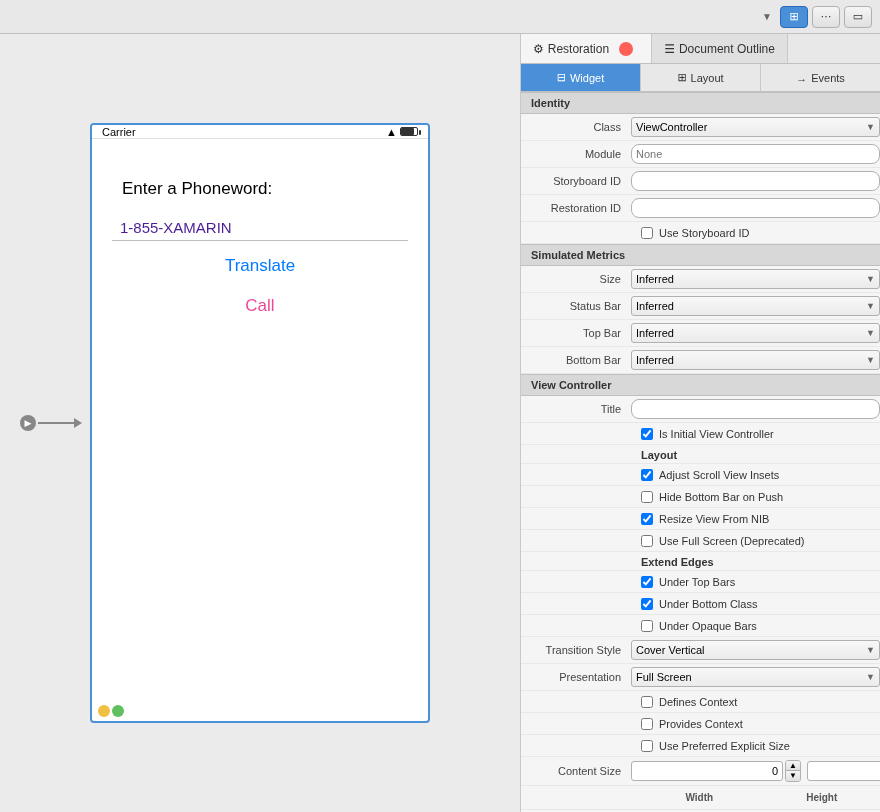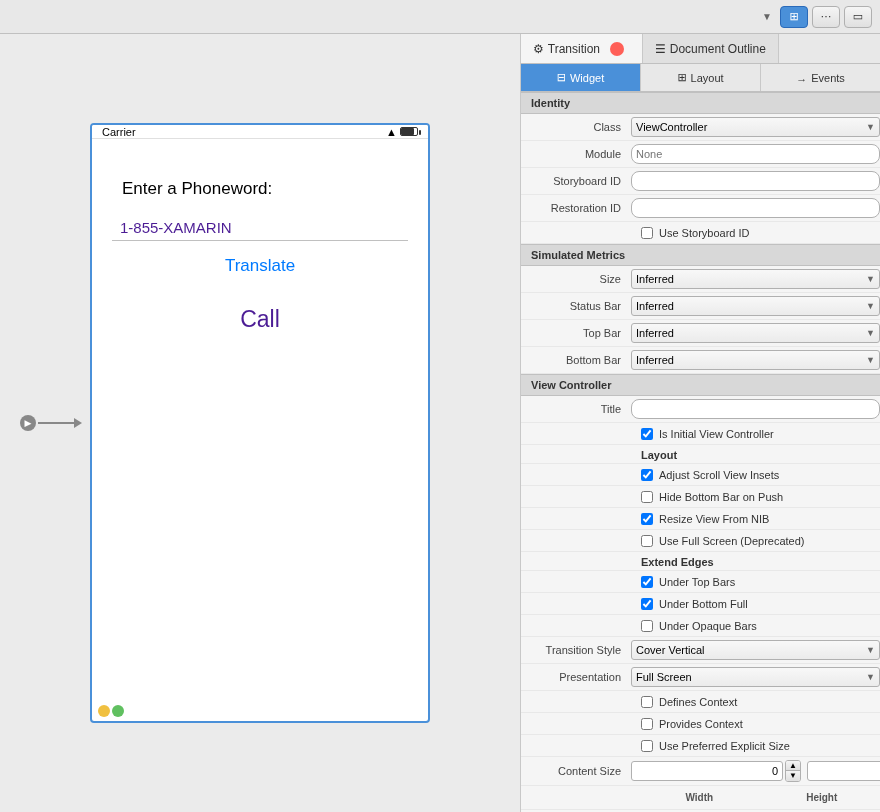--- a/index.html
+++ b/index.html
@@ -144,28 +144,27 @@
       color: #007aff;
       font-size: 17px;
       background: none;
       border: none;
       cursor: pointer;
       width: 100%;
       text-align: center;
       margin-bottom: 20px;
     }
     .call-btn {
-      color: #4c1d95;
-      font-size: 23px;
+      color: #ec4899;
+      font-size: 17px;
       background: none;
       border: none;
       cursor: pointer;
       width: 100%;
       text-align: center;
-      margin-top: 10px;
     }
 
     .iphone-footer {
       position: absolute;
       bottom: 4px;
       left: 6px;
       display: flex;
       gap: 2px;
     }
     .footer-dot {
@@ -481,21 +480,21 @@
         <div class="footer-dot green"></div>
       </div>
     </div>
   </div>
 
   <div class="properties-panel">
 
     <div class="panel-header">
       <div class="panel-tab active">
         <span>⚙</span>
-        <span>Transition</span>
+        <span>Restoration</span>
         <button class="close-btn"></button>
       </div>
       <div class="panel-tab">
         <span>☰</span>
         <span>Document Outline</span>
       </div>
     </div>
 
     <div class="inspector-tabs">
       <div class="inspector-tab active">
@@ -632,21 +631,21 @@
 
       <div class="section-label-row">Extend Edges</div>
 
       <div class="checkbox-row">
         <input type="checkbox" checked="" style="">
         <span>Under Top Bars</span>
       </div>
 
       <div class="checkbox-row">
         <input type="checkbox" checked="" style="">
-        <span>Under Bottom Full</span>
+        <span>Under Bottom Class</span>
       </div>
 
       <div class="checkbox-row">
         <input type="checkbox" style="">
         <span>Under Opaque Bars</span>
       </div>
 
       <div class="prop-row">
         <div class="prop-label">Transition Style</div>
         <div class="prop-value">

